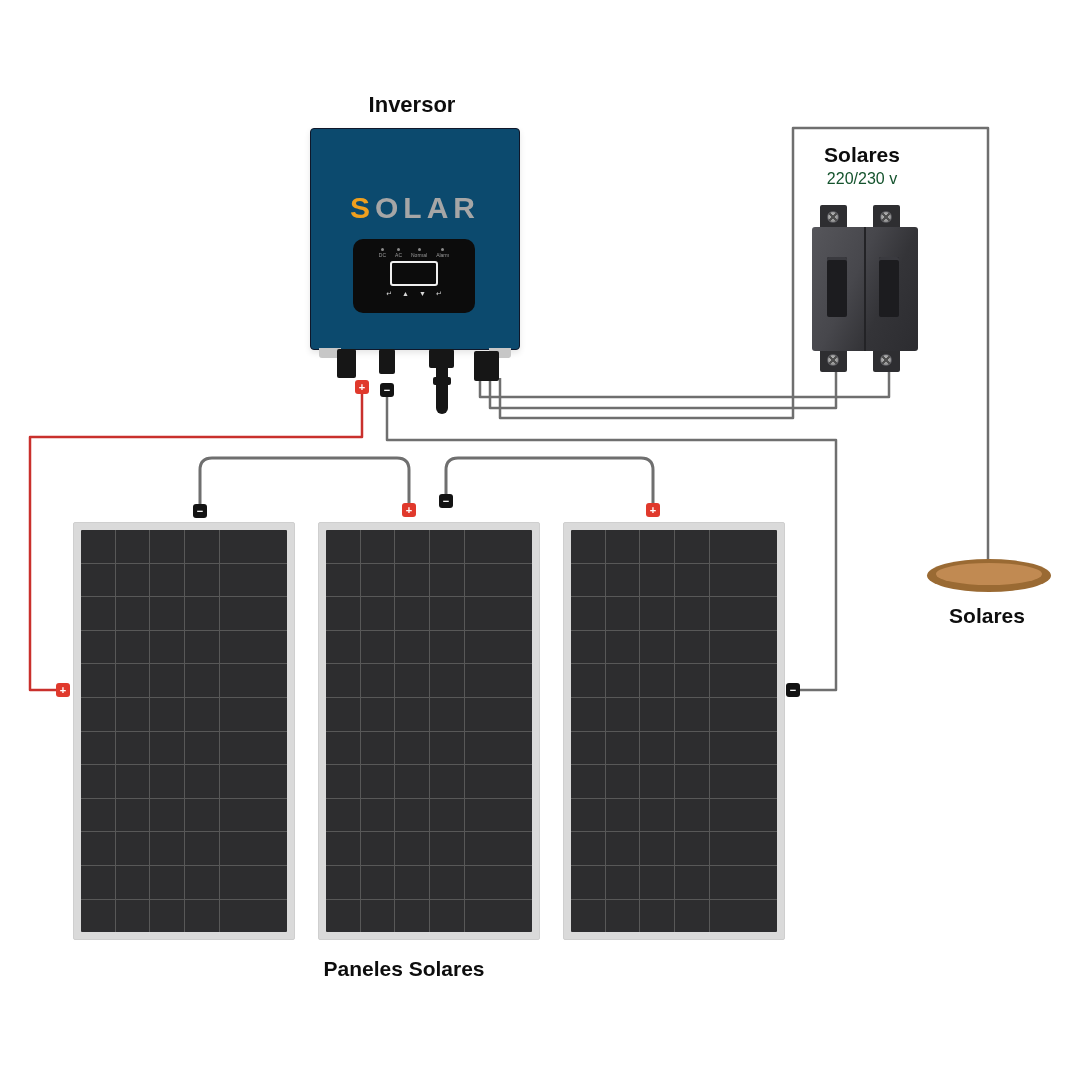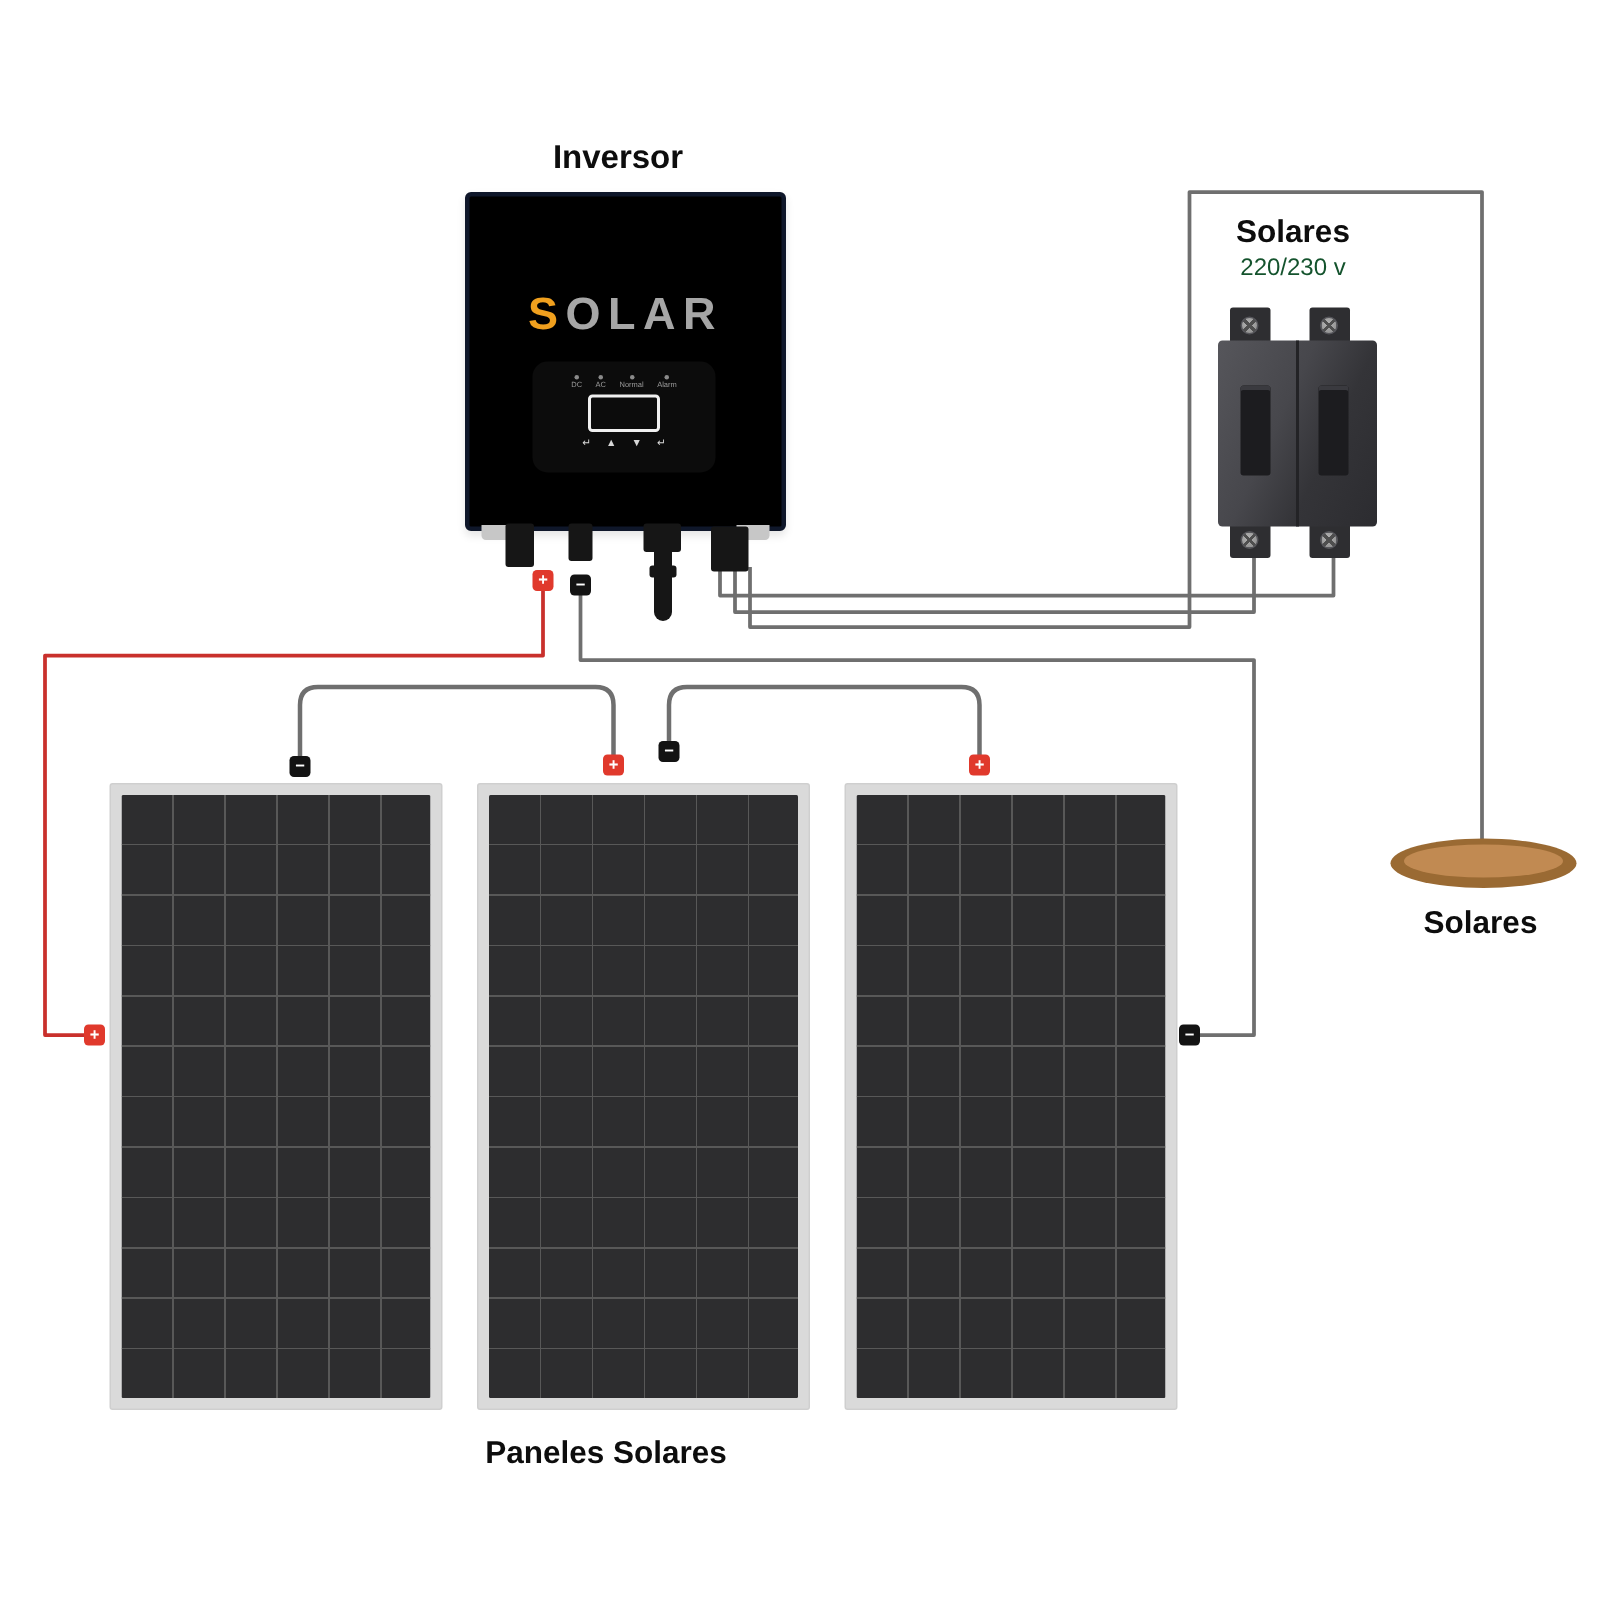--- a/index.html
+++ b/index.html
@@ -7,21 +7,21 @@
     position:relative;width:1080px;height:1080px;background:#ffffff;
     font-family:"Liberation Sans",sans-serif;color:#111;overflow:hidden;
   }
   .wires{position:absolute;left:0;top:0;z-index:1;}
   .label{position:absolute;z-index:4;font-weight:700;color:#0d0d0d;white-space:nowrap;}
   .label.center{transform:translateX(-50%);}
 
   
   .inverter{
     position:absolute;left:310px;top:128px;width:208px;height:220px;z-index:2;
-    background:#000000;border:3px solid #0f172a;border-radius:4px;
+    background:#0c4a6e;border:1px solid #0f172a;border-radius:4px;
     box-shadow:0 3px 6px rgba(0,0,0,.10);
   }
   .inverter .tab{position:absolute;bottom:-9px;width:22px;height:10px;background:#c7c7c7;border-radius:0 0 3px 3px;}
   .tab-l{left:8px;} .tab-r{right:8px;}
   .brand{position:absolute;top:62px;left:0;width:100%;text-align:center;
     font-size:30px;font-weight:800;letter-spacing:5px;color:#a6a6a6;}
   .brand .accent{color:#f0a01e;}
   .display{
     position:absolute;left:42px;top:110px;width:122px;height:74px;
     background:#0c0c0c;border-radius:10px;

